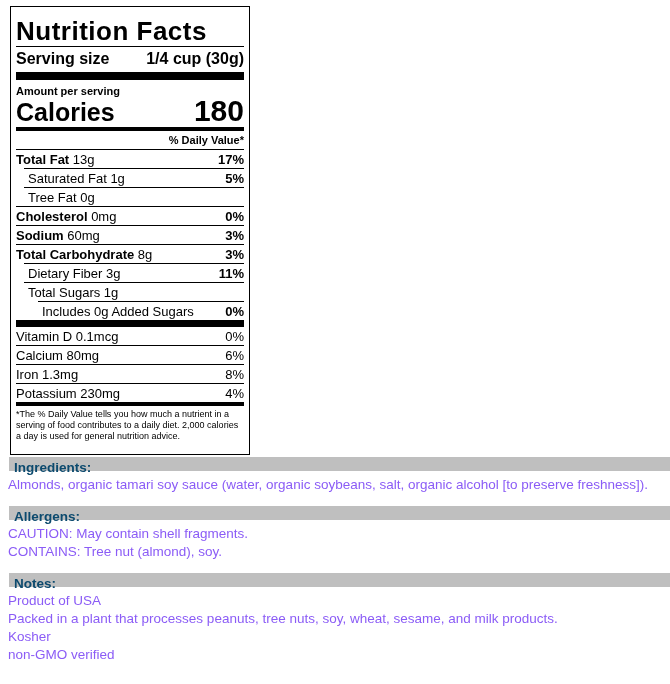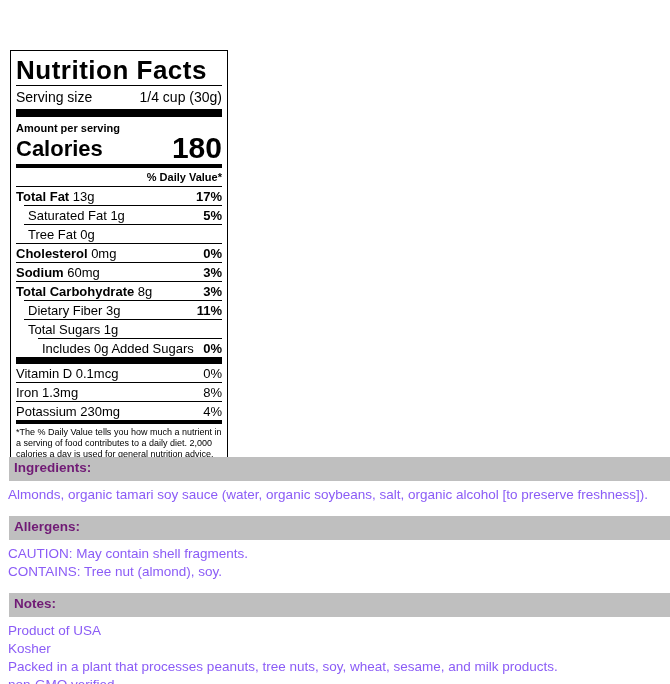--- a/index.html
+++ b/index.html
@@ -9,53 +9,52 @@
     font-family: "Liberation Sans", sans-serif;
     color: #000;
     position: relative;
     overflow: hidden;
   }
 
   
   .nf-label {
     position: absolute;
     left: 10px; top: 6px;
-    width: 218px;
+    width: 240px;
     border: 1.5px solid #000;
-    padding: 3px 5px;
+    padding: 8px 5px;
     background: #fff;
-    margin-top: 44px;
   }
   .nf-title {
     font-size: 26px;
     font-weight: bold;
     letter-spacing: 0.5px;
     line-height: 30px;
     padding-top: 1px;
     border-bottom: 1px solid #000;
     white-space: nowrap;
   }
   .nf-serving {
     display: flex; justify-content: space-between; align-items: baseline;
-    font-size: 14px; font-weight: normal;
+    font-size: 16px; font-weight: bold;
     padding: 3px 0 4px;
   }
   .nf-bar { background: #000; width: 100%; }
   .nf-bar.h8 { height: 8px; }
   .nf-bar.h7 { height: 7px; }
   .nf-bar.h4 { height: 4px; }
   .nf-amount {
     font-size: 11px; font-weight: bold;
     padding-top: 5px; line-height: 12px;
   }
   .nf-cal-row {
     display: flex; justify-content: space-between; align-items: flex-end;
     padding-bottom: 2px;
   }
-  .nf-cal-label { font-size: 22px; font-weight: bold; line-height: 26px; }
+  .nf-cal-label { font-size: 25px; font-weight: bold; line-height: 26px; }
   .nf-cal-value { font-size: 30px; font-weight: bold; line-height: 28px; }
   .nf-dv-header {
     text-align: right;
     font-size: 11px; font-weight: bold;
     padding: 4px 0 3px; line-height: 11px;
   }
   .nf-row {
     display: flex; justify-content: space-between; align-items: flex-start;
     border-top: 1px solid #000;
     font-size: 13px; line-height: 13px;
@@ -75,24 +74,24 @@
 
   
   .sections {
     position: absolute;
     left: 0; top: 457px;
     width: 670px;
   }
   .section-bar {
     margin-left: 9px;
     background: #bfbfbf;
-    height: 24px; line-height: 21px;
+    height: 14px; line-height: 21px;
     font-size: 13.5px; font-weight: bold;
     padding-left: 5px;
-    color: #701a75;
+    color: #0c4a6e;
   }
   .section-body {
     margin: 5px 0 12px 8px;
     font-size: 13.5px;
     line-height: 18px;
     color: #8b5cf6;
   }
 </style>
 </head>
 <body>
@@ -158,20 +157,24 @@
     </div>
 
   <div class="nf-bar h7"></div>
 
   <div class="nf-micros" id="micro-rows">
       <div class="nf-row">
         <span class="nf-name">Vitamin D 0.1mcg</span>
         <span class="nf-dv">0%</span>
       </div>
       <div class="nf-row">
+        <span class="nf-name">Calcium 80mg</span>
+        <span class="nf-dv">6%</span>
+      </div>
+      <div class="nf-row">
         <span class="nf-name">Iron 1.3mg</span>
         <span class="nf-dv">8%</span>
       </div>
       <div class="nf-row">
         <span class="nf-name">Potassium 230mg</span>
         <span class="nf-dv">4%</span>
       </div>
     </div>
 
   <div class="nf-bar h4"></div>
@@ -185,17 +188,17 @@
       <div>Almonds, organic tamari soy sauce (water, organic soybeans, salt, organic alcohol [to preserve freshness]).</div>
     </div>
     <div class="section-bar">Allergens:</div>
     <div class="section-body">
       <div>CAUTION: May contain shell fragments.</div>
       <div>CONTAINS: Tree nut (almond), soy.</div>
     </div>
     <div class="section-bar">Notes:</div>
     <div class="section-body">
       <div>Product of USA</div>
+      <div>Packed in a plant that processes peanuts, tree nuts, soy, wheat, sesame, and milk products.</div>
       <div>Kosher</div>
-      <div>Packed in a plant that processes peanuts, tree nuts, soy, wheat, sesame, and milk products.</div>
       <div>non-GMO verified</div>
     </div>
   </div>
 
 </body></html>

